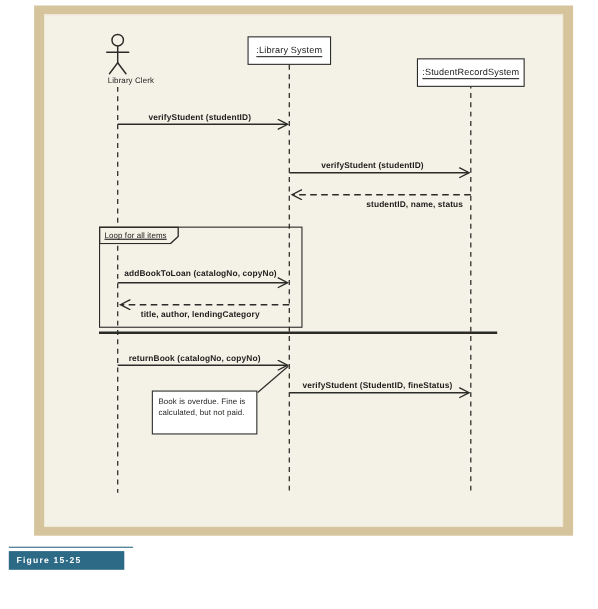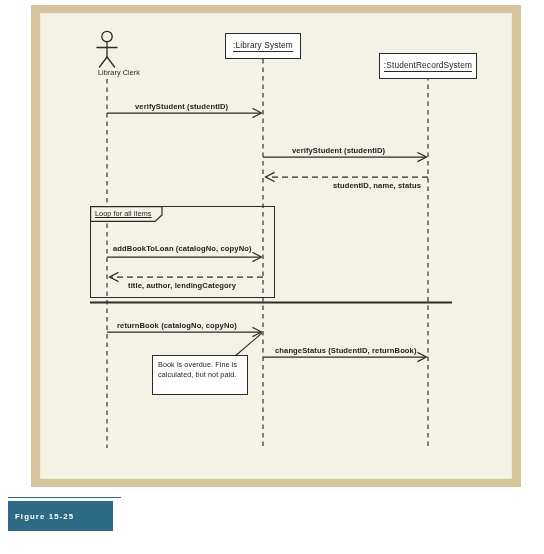--- a/index.html
+++ b/index.html
@@ -57,30 +57,30 @@
     position:absolute;left:90px;top:206px;width:80px;height:15px;
   }
   .loop-tab svg{position:absolute;left:0;top:0;}
   .loop-tab-label{
     position:absolute;left:95px;top:209px;font-size:7.2px;color:#1d1d1b;
     letter-spacing:.1px;white-space:nowrap;text-decoration:underline;
   }
 
   
   .note-box{
-    position:absolute;left:152px;top:355px;width:96px;height:40px;
+    position:absolute;left:138px;top:355px;width:96px;height:40px;
     background:#ffffff;border:1.2px solid #2b2b28;box-sizing:border-box;
     padding:4px 5px;font-size:7.2px;line-height:10.2px;color:#1d1d1b;
     letter-spacing:.1px;
   }
 
   
   .cap-rule{position:absolute;left:8px;top:497px;width:113px;height:1.4px;background:#2d6a86;}
   .cap-badge{
-    position:absolute;left:8px;top:501px;width:105px;height:30px;
+    position:absolute;left:8px;top:501px;width:105px;height:17px;
     background:#2d6a86;color:#ffffff;font-size:7.8px;font-weight:bold;
     letter-spacing:1.1px;display:flex;align-items:center;padding-left:7px;
     box-sizing:border-box;
   }
   .cap-text{
     position:absolute;left:8px;top:521px;width:135px;
     font-size:7.8px;line-height:11.4px;color:#4a4a48;letter-spacing:.1px;
   }
 </style>
 </head>
@@ -152,20 +152,20 @@
     </svg>
   </div>
   <div class="loop-tab-label">Loop for all items</div>
 
   <div class="msg" style="left:135px;top:102px;">verifyStudent (studentID)</div>
   <div class="msg" style="left:292px;top:146px;">verifyStudent (studentID)</div>
   <div class="msg" style="left:295px;top:181px;margin-left:38px;">studentID, name, status</div>
   <div class="msg" style="left:113px;top:244px;">addBookToLoan (catalogNo, copyNo)</div>
   <div class="msg" style="left:128px;top:281px;">title, author, lendingCategory</div>
   <div class="msg" style="left:117px;top:321px;">returnBook (catalogNo, copyNo)</div>
-  <div class="msg" style="left:275px;top:346px;">changeStatus (StudentID, returnBook)</div>
+  <div class="msg" style="left:275px;top:346px;">verifyStudent (StudentID, fineStatus)</div>
 
   <div class="note-box">Book is overdue. Fine is calculated, but not paid.</div>
 
   <div class="cap-rule"></div>
   <div class="cap-badge">Figure 15-25</div>
 
 </div>
 
 </body></html>

